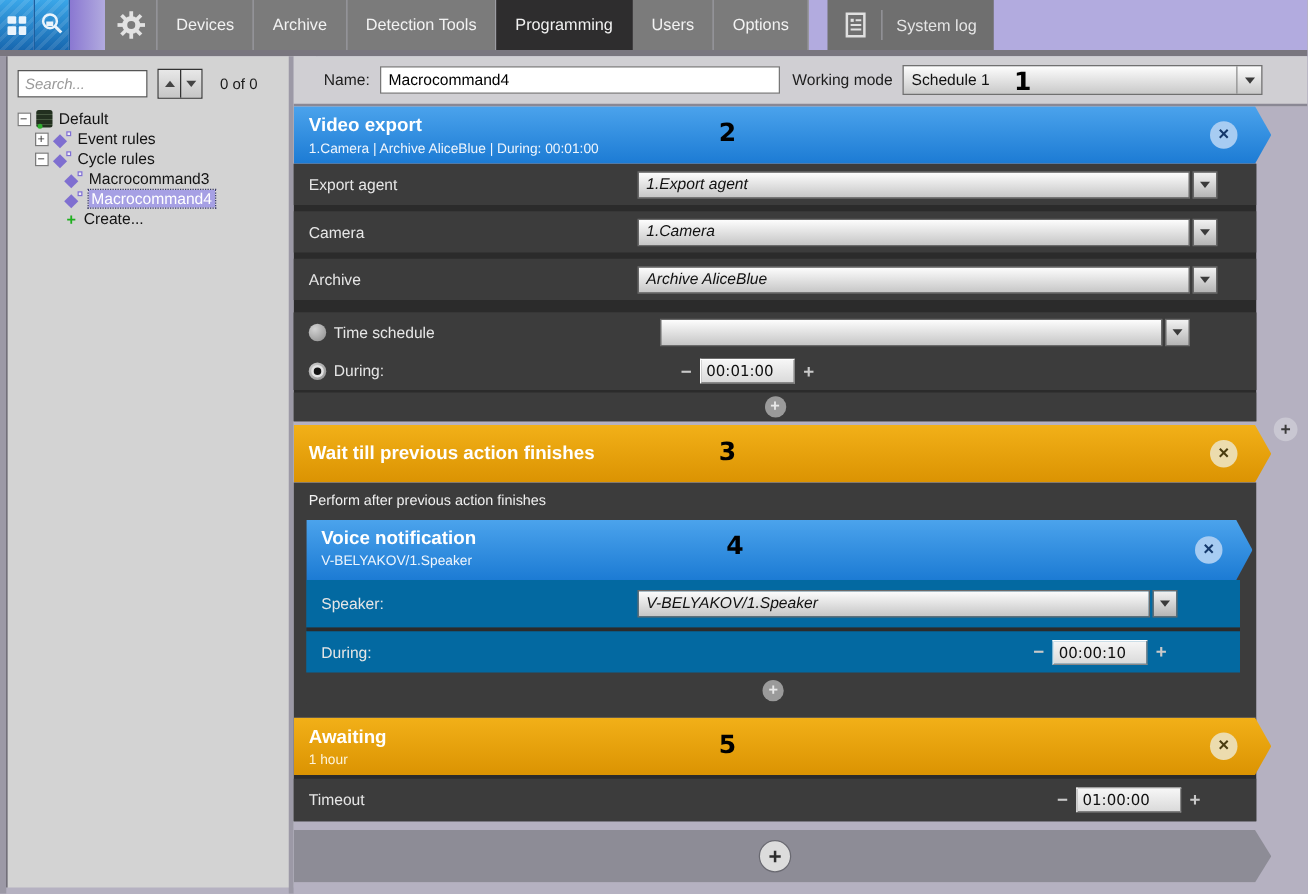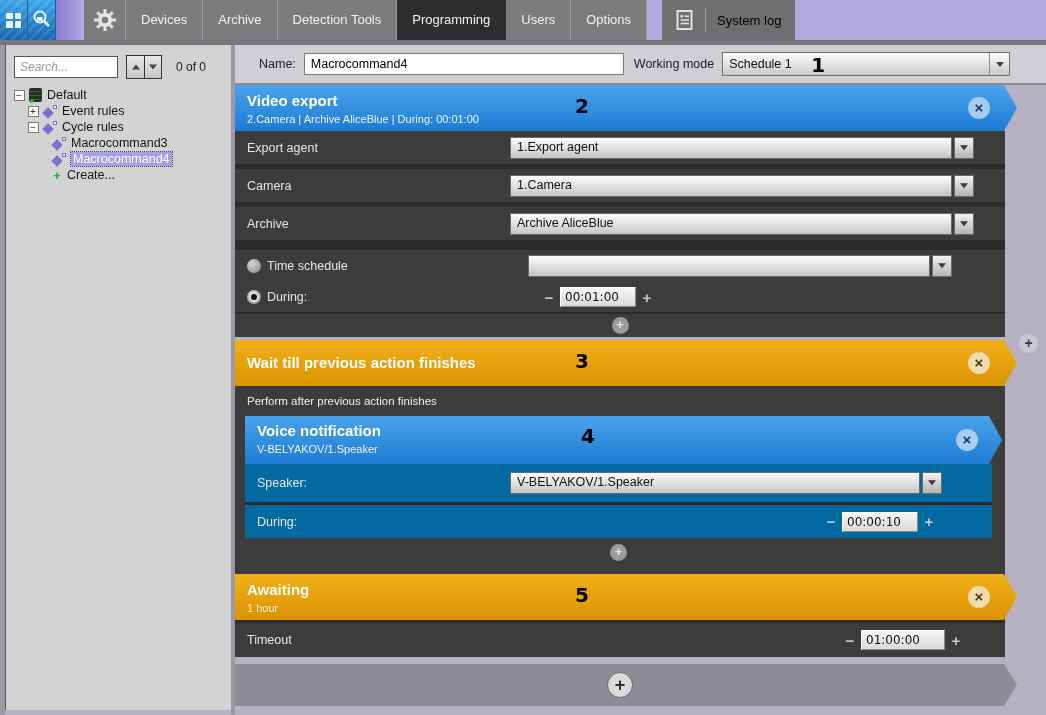--- a/index.html
+++ b/index.html
@@ -14,21 +14,21 @@
   .grid-icon { width:15px; height:15px; display:grid; grid-template-columns:1fr 1fr; gap:2px; }
   .grid-icon i { background:#eaf4fc; border-radius:1px; }
   .purple-strip { width:28px; height:40px; background:linear-gradient(90deg,#8a78d2,#b2abdf); }
   .toolbar { display:flex; height:40px; background:#7b7b7b; }
   .gear-btn { width:42px; display:flex; align-items:center; justify-content:center; border-right:1px solid #9c9ca2; }
   .tab { padding:0 15px; line-height:40px; font-size:13px; color:#f2f2f2; border-right:1px solid #9c9ca2; white-space:nowrap; cursor:default; }
   .tab.active { background:#2e2d2e; border-right:1px solid #2e2d2e; }
   .tb-gap { width:15px; height:40px; }
   .syslog { display:flex; align-items:center; height:40px; background:#6f6f6f; padding:0 14px; }
   .syslog .sep { width:1px; height:24px; background:#9c9ca2; margin:0 11px; }
-  .syslog .lbl { font-size:13px; color:#000000; white-space:nowrap; }
+  .syslog .lbl { font-size:13px; color:#e5e5e5; white-space:nowrap; }
   .topstrip { position:absolute; left:0; top:40px; width:1046px; height:5px; background:#79767f; }
 
   
   .left-strip { position:absolute; left:0; top:45px; width:5px; bottom:0; background:#9c99a6; }
   .sidebar { position:absolute; left:5px; top:45px; width:249px; bottom:5px; background:#d3d3d3; border-left:1px solid #55525e; border-right:1px solid #55525e; }
   .search-row { display:flex; align-items:center; margin:10px 6px 8px 8px; }
   .search-input { width:104px; height:22px; border:1px solid #555; background:#fff; font-size:12px; padding:0 5px; font-family:"Liberation Sans",sans-serif; }
   .search-input::placeholder { font-style:italic; color:#999; }
   .updown { display:flex; margin-left:8px; border:1px solid #333; }
   .ud-btn { width:17px; height:22px; background:linear-gradient(180deg,#e8e8e8,#c6c6c6); position:relative; }
@@ -81,21 +81,21 @@
   .hdr.orange .hdr-x { background:#ecdcae; color:#4a3c10; }
   .hdr .callout { position:absolute; top:9px; left:340px; }
   .hdr.single { padding-top:14px; }
 
   .vx-body { background:#2b2b2b; width:770px; }
   .rowdark { background:#3c3c3c; display:flex; align-items:center; height:33px; padding:0 10px 0 12px; }
   .rowdark .lbl { font-size:12.5px; color:#e6e6e6; }
   .gap5 { height:5px; }
   .lblw { width:263px; flex:none; }
   .dd { display:flex; height:22px; }
-  .dd-field { background:linear-gradient(180deg,#fdfdfd,#c6c6c6); border:1px solid #6a6a6a; font-size:12.5px; color:#111; padding:2px 6px; overflow:hidden; white-space:nowrap; }
+  .dd-field { background:linear-gradient(180deg,#fdfdfd,#c6c6c6); border:1px solid #6a6a6a; font-size:12.5px; color:#111; padding:2px 6px; overflow:hidden; white-space:nowrap;font-style:italic; }
   .dd-btn { width:20px; margin-left:2px; background:linear-gradient(180deg,#f2f2f2,#b4b4b4); border:1px solid #6a6a6a; position:relative; flex:none; }
   .dd-btn::after { content:""; position:absolute; left:50%; top:50%; transform:translate(-50%,-30%); border:4px solid transparent; border-top:5px solid #3a3a3a; }
   .w440 { width:442px; } .w402 { width:402px; } .w410 { width:410px; }
 
   .radio { width:14px; height:14px; border-radius:50%; background:radial-gradient(circle at 35% 30%, #d2d2d2, #8a8a8a); flex:none; margin-right:6px; }
   .radio.checked { display:flex; align-items:center; justify-content:center; }
   .radio.checked::after { content:""; width:6px; height:6px; border-radius:50%; background:#141414; border:2px solid #e3e3e3; }
   .lbl-ts { width:261px; flex:none; }
   .tsblock { background:#3c3c3c; margin-top:10px; }
   .tsblock .rowdark { height:32px; }
@@ -254,21 +254,21 @@
       <span class="val">Schedule 1</span>
       <span class="callout wm-callout">1</span>
       <span class="arrow"></span>
     </div>
   </div>
 
   <div class="panel">
 
     <div class="hdr blue">
       <div class="hdr-title">Video export</div>
-      <div class="hdr-sub">2.Camera | Archive AliceBlue | During: 00:01:00</div>
+      <div class="hdr-sub">1.Camera | Archive AliceBlue | During: 00:01:00</div>
       <span class="callout">2</span>
       <span class="hdr-x">×</span>
     </div>
     <div class="vx-body">
       <div class="rowdark">
         <span class="lbl lblw">Export agent</span>
         <div class="dd">
           <div class="dd-field w440">1.Export agent</div>
           <div class="dd-btn"></div>
         </div>

